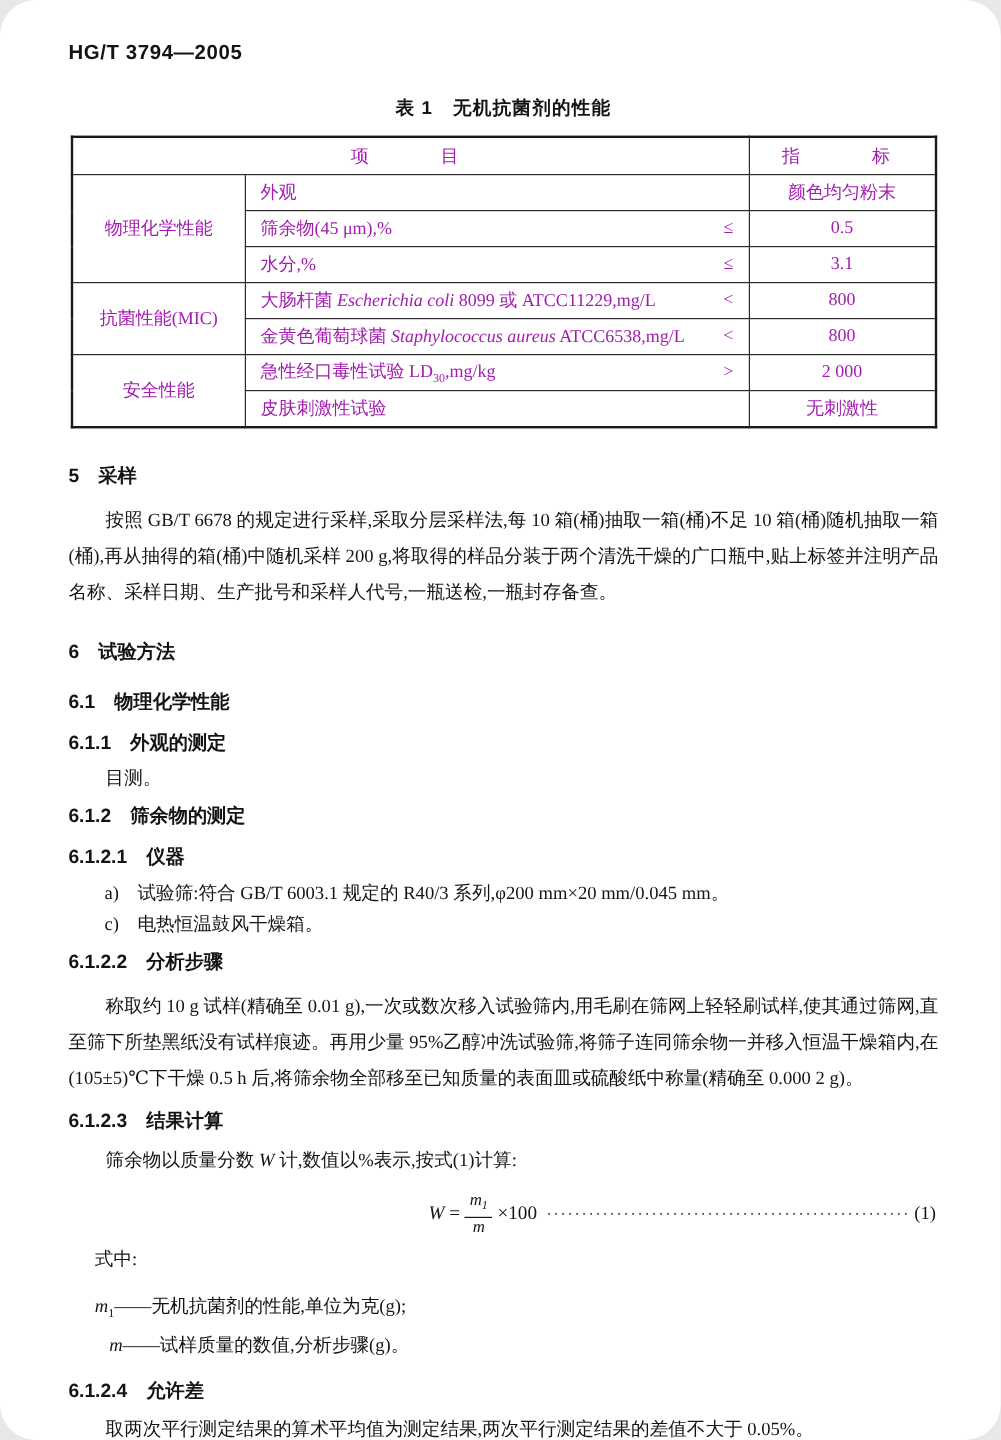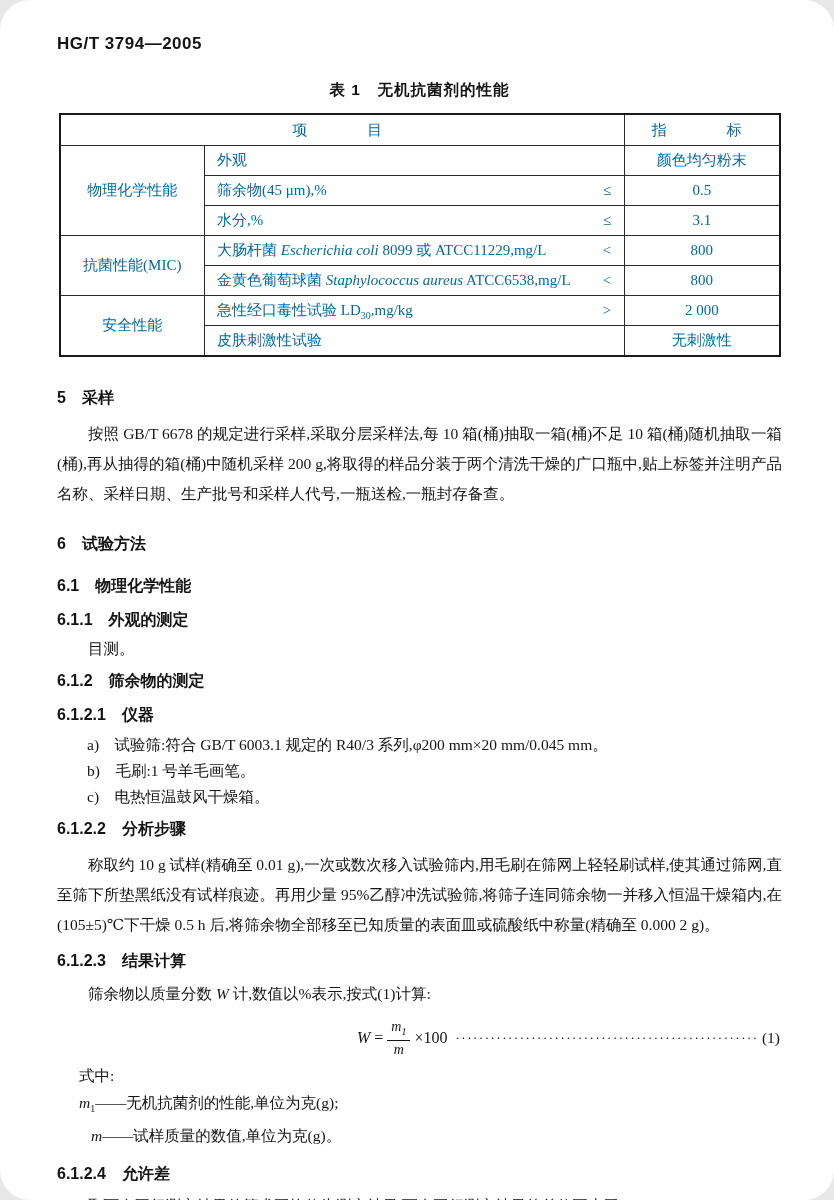--- a/index.html
+++ b/index.html
@@ -22,21 +22,21 @@
   }
   table.spec{
     border-collapse:collapse;width:720px;margin:12px auto 0;
     table-layout:fixed;border:2.5px solid #1a1a1a;
   }
   table.spec col.c-group{width:145px;}
   table.spec col.c-item{width:420px;}
   table.spec col.c-val{width:155px;}
   table.spec th,table.spec td{
     border:1px solid #2a2a2a;font-weight:normal;font-size:15px;
-    padding:0;color:#0369a1;margin-left:45px;
+    padding:0;color:#a21caf;margin-left:45px;
   }
   table.spec th{height:30px;letter-spacing:10px;text-align:center;}
   table.spec td{height:29px;}
   td.group-cell{text-align:center;}
   td.val-cell{text-align:center;}
   .item-flex{display:flex;align-items:center;padding-left:12px;}
   .item-flex .itxt{flex:1;text-align:left;}
   .item-flex .cmp{width:34px;text-align:center;font-size:15px;}
   .itxt i{font-style:italic;}
   sub{font-size:10px;}
@@ -64,21 +64,21 @@
   .fml{display:flex;align-items:center;font-style:italic;font-size:16px;flex:none;}
   .fml .frac{display:inline-block;text-align:center;margin:0 4px;font-size:14px;}
   .fml .frac .num{display:block;border-bottom:1px solid #141414;padding:0 4px 1px;line-height:15px;}
   .fml .frac .den{display:block;line-height:15px;padding-top:1px;}
   .fml .times{font-style:normal;}
   .dots{
     flex:1;overflow:hidden;white-space:nowrap;letter-spacing:1.5px;
     font-size:13px;margin:0 6px 0 8px;color:#141414;
   }
   .eq-label{flex:none;font-size:15.5px;padding-right:2px;}
-  .where-label{margin:2px 0 0 0;line-height:27px;padding-left:22px;}
+  .where-label{margin:2px 0 12px 0;line-height:27px;padding-left:22px;}
   .def-line{line-height:27px;padding-left:22px;}
   .def-line.second{padding-left:34px;}
   .def-line i,.para i,.intro i{font-style:italic;}
   .intro{margin:6px 0 0 0;line-height:28px;text-indent:2em;}
 </style>
 </head>
 <body>
 
 <div class="page">
 
@@ -170,21 +170,20 @@
   <p class="para">按照 GB/T 6678 的规定进行采样,采取分层采样法,每 10 箱(桶)抽取一箱(桶)不足 10 箱(桶)随机抽取一箱(桶),再从抽得的箱(桶)中随机采样 200 g,将取得的样品分装于两个清洗干燥的广口瓶中,贴上标签并注明产品名称、采样日期、生产批号和采样人代号,一瓶送检,一瓶封存备查。</p>
 
   <h3 class="h-sec mt-22">6　试验方法</h3>
   <h3 class="h-sec mt-16">6.1　物理化学性能</h3>
   <h3 class="h-sec mt-8">6.1.1　外观的测定</h3>
   <p class="para-short">目测。</p>
   <h3 class="h-sec mt-6">6.1.2　筛余物的测定</h3>
   <h3 class="h-sec mt-8">6.1.2.1　仪器</h3>
   <ul class="list">
     <li>a)　试验筛:符合 GB/T 6003.1 规定的 R40/3 系列,φ200 mm×20 mm/0.045 mm。</li>
-    <li>b)　毛刷:1 号羊毛画笔。</li>
     <li>c)　电热恒温鼓风干燥箱。</li>
   </ul>
   <h3 class="h-sec mt-6">6.1.2.2　分析步骤</h3>
   <p class="para">称取约 10 g 试样(精确至 0.01 g),一次或数次移入试验筛内,用毛刷在筛网上轻轻刷试样,使其通过筛网,直至筛下所垫黑纸没有试样痕迹。再用少量 95%乙醇冲洗试验筛,将筛子连同筛余物一并移入恒温干燥箱内,在(105±5)℃下干燥 0.5 h 后,将筛余物全部移至已知质量的表面皿或硫酸纸中称量(精确至 0.000 2 g)。</p>
 
   <h3 class="h-sec mt-8">6.1.2.3　结果计算</h3>
   <p class="intro"><span>筛余物以质量分数 </span><i>W</i><span> 计,数值以%表示,按式(1)计算:</span></p>
 
   <div class="formula-line">
     <span class="fspacer"></span>
@@ -195,18 +194,18 @@
         <span class="den"><i>m</i></span>
       </span>
       <span class="times">×100</span>
     </span>
     <span class="dots">·····································································</span>
     <span class="eq-label">(1)</span>
   </div>
 
   <p class="where-label">式中:</p>
   <div class="def-line"><i>m</i><sub>1</sub><span>——无机抗菌剂的性能,单位为克(g);</span></div>
-  <div class="def-line second"><i>m</i><sub></sub><span>——试样质量的数值,单位为克(g)。</span></div>
+  <div class="def-line second"><i>m</i><sub></sub><span>——试样质量的数值,分析步骤(g)。</span></div>
 
   <h3 class="h-sec mt-6">6.1.2.4　允许差</h3>
   <p class="para" style="margin-top:4px;">取两次平行测定结果的算术平均值为测定结果,两次平行测定结果的差值不大于 0.05%。</p>
 
 </div>
 
 </body></html>

